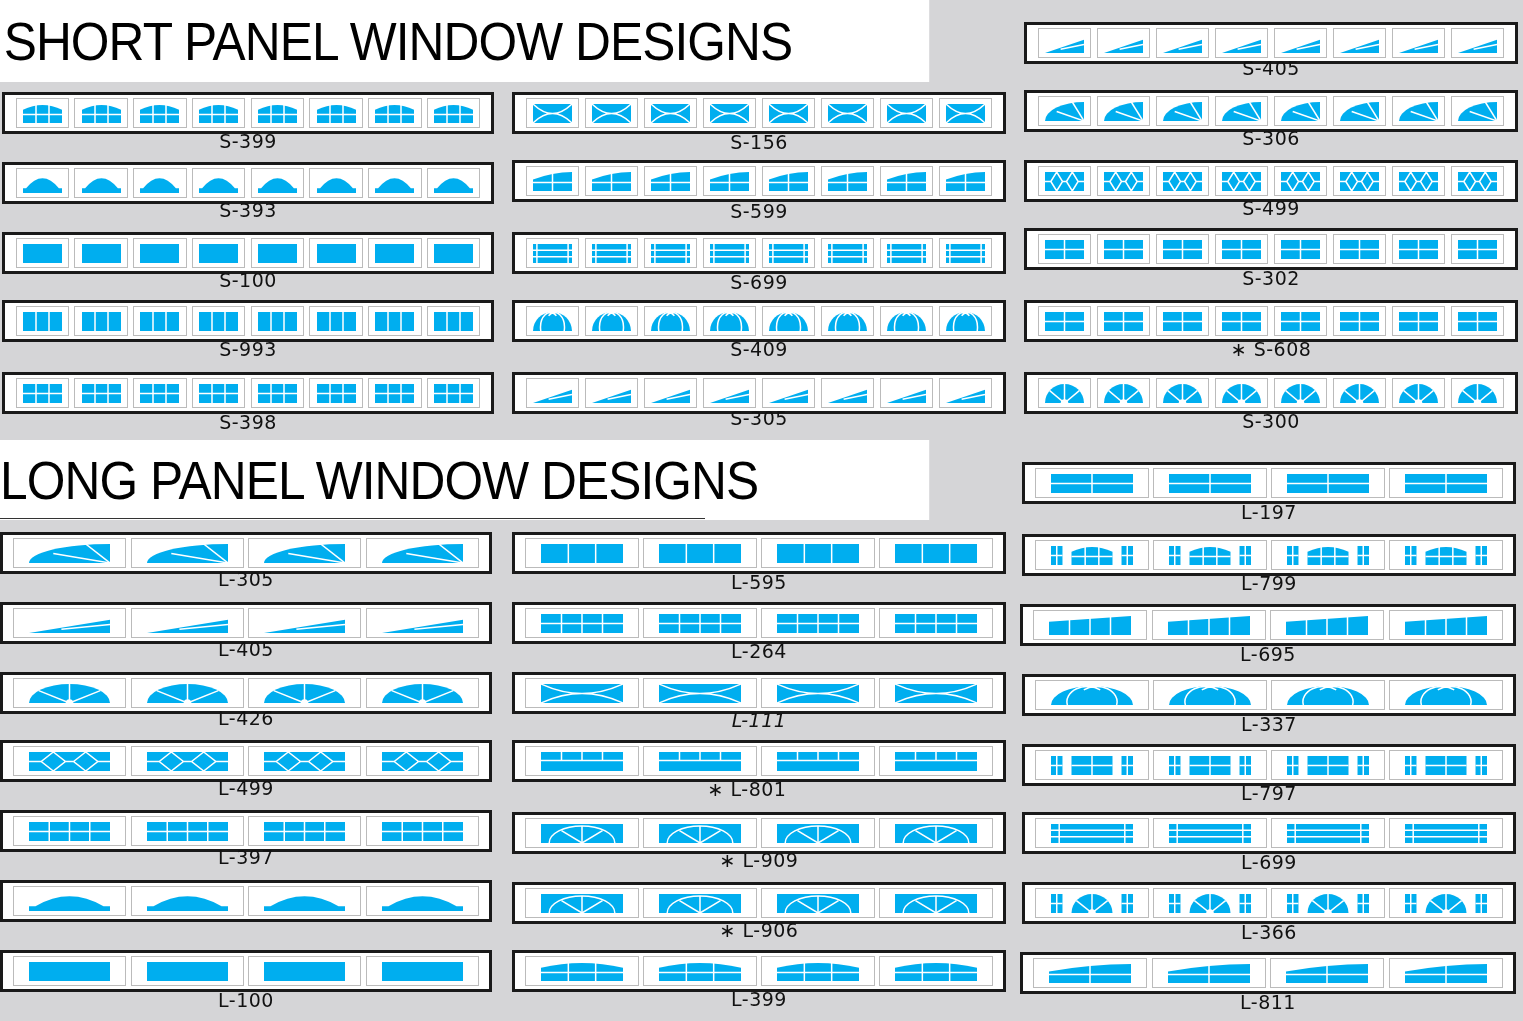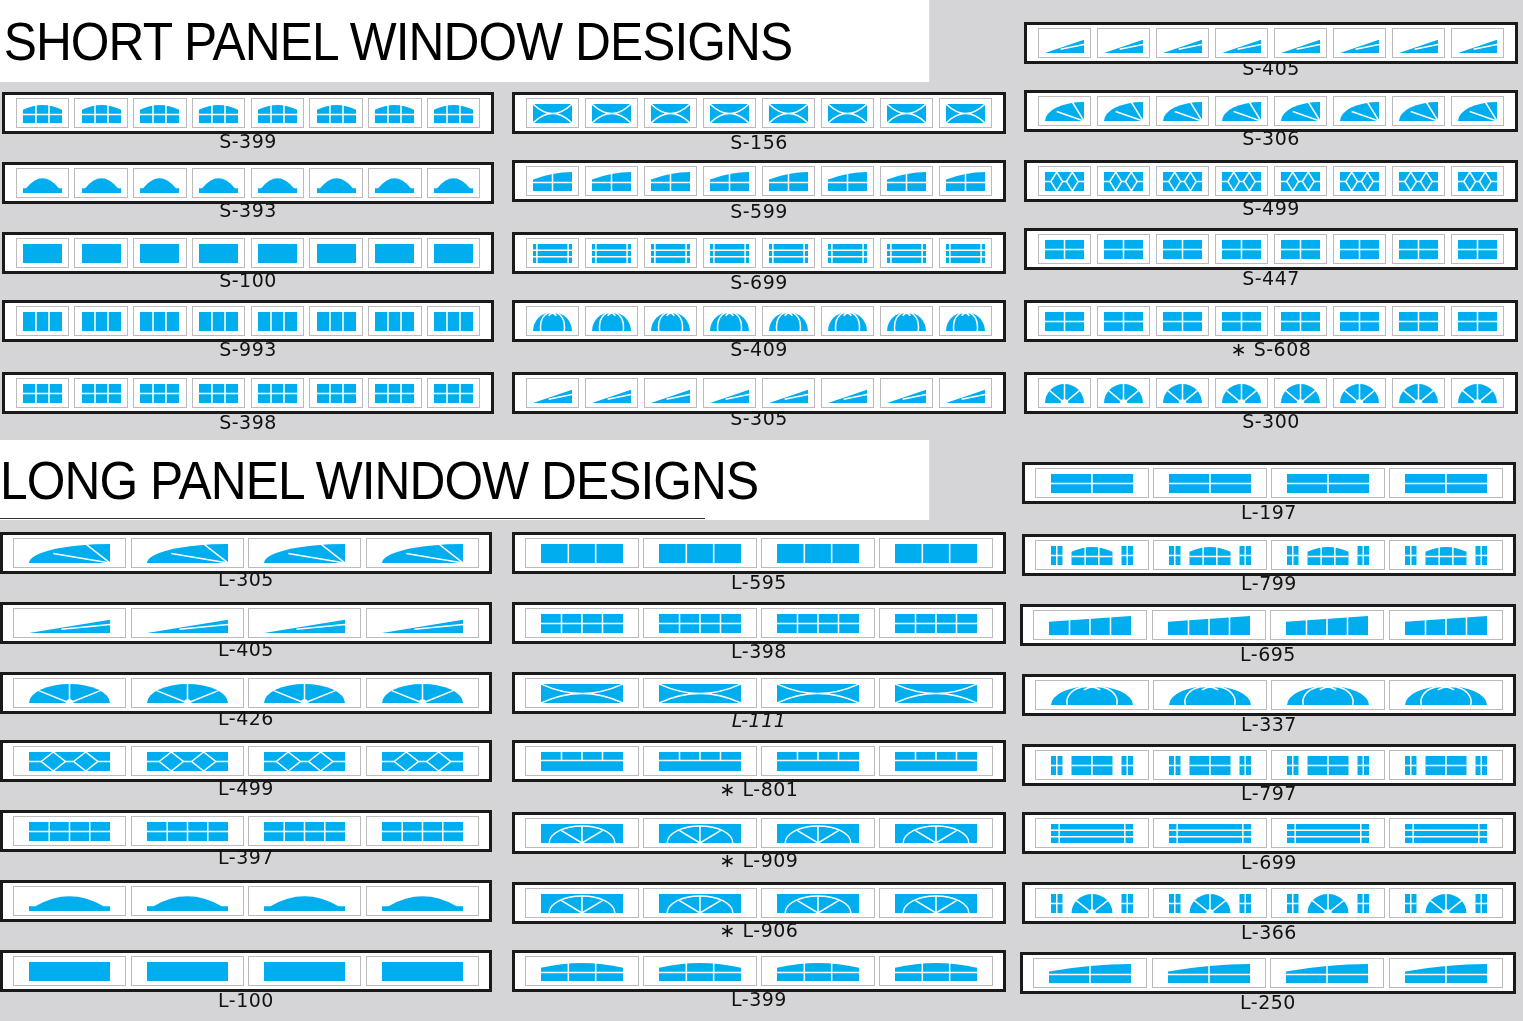--- a/index.html
+++ b/index.html
@@ -799,21 +799,21 @@
         </svg>
       </div>
       <div class="win" style="width: 53.75px; height: 30px;">
         <svg width="39" height="19" viewBox="0 0 39 19">
           <rect x="0" y="0" width="39" height="19" fill="#00aeef"></rect>
           <line x1="19.5" y1="0" x2="19.5" y2="19" stroke="#fff" stroke-width="1.5"></line>
           <line x1="0" y1="9.5" x2="39" y2="9.5" stroke="#fff" stroke-width="1.5"></line>
         </svg>
       </div>
     </div>
-    <div class="label" style="left: 1024px; width: 494px; top: 267px;">S-447</div>
+    <div class="label" style="left: 1024px; width: 494px; top: 267px;">S-302</div>
     <div class="door" style="left: 1024px; top: 300px; width: 494px; height: 42px;">
       <div class="win" style="width: 53.75px; height: 30px;">
         <svg width="39" height="19" viewBox="0 0 39 19">
           <rect x="0" y="0" width="39" height="19" fill="#00aeef"></rect>
           <line x1="0" y1="9.5" x2="39" y2="9.5" stroke="#fff" stroke-width="1.5"></line>
           <line x1="19.5" y1="0" x2="19.5" y2="19" stroke="#fff" stroke-width="1.5"></line>
         </svg>
       </div>
       <div class="win" style="width: 53.75px; height: 30px;">
         <svg width="39" height="19" viewBox="0 0 39 19">
@@ -1212,21 +1212,21 @@
       <div class="win" style="width: 113.5px; height: 30px;">
         <svg width="82" height="19" viewBox="0 0 82 19">
           <rect x="0" y="0" width="82" height="19" fill="#00aeef"></rect>
           <line x1="20.5" y1="0" x2="20.5" y2="19" stroke="#fff" stroke-width="1.5"></line>
           <line x1="41" y1="0" x2="41" y2="19" stroke="#fff" stroke-width="1.5"></line>
           <line x1="61.5" y1="0" x2="61.5" y2="19" stroke="#fff" stroke-width="1.5"></line>
           <line x1="0" y1="9.5" x2="82" y2="9.5" stroke="#fff" stroke-width="1.5"></line>
         </svg>
       </div>
     </div>
-    <div class="label" style="left: 512px; width: 494px; top: 640px;">L-398</div>
+    <div class="label" style="left: 512px; width: 494px; top: 640px;">L-264</div>
     <div class="door" style="left: 512px; top: 672px; width: 494px; height: 42px;">
       <div class="win" style="width: 113.5px; height: 30px;">
         <svg width="82" height="19" viewBox="0 0 82 19">
           <rect x="0" y="0" width="82" height="19" fill="#00aeef"></rect>
           <path d="M0 0 Q41 19 82 0 M0 19 Q41 0 82 19" stroke="#fff" stroke-width="1.5" fill="none"></path>
         </svg>
       </div>
       <div class="win" style="width: 113.5px; height: 30px;">
         <svg width="82" height="19" viewBox="0 0 82 19">
           <rect x="0" y="0" width="82" height="19" fill="#00aeef"></rect>
@@ -1278,21 +1278,21 @@
       <div class="win" style="width: 113.5px; height: 30px;">
         <svg width="82" height="19" viewBox="0 0 82 19">
           <rect x="0" y="0" width="82" height="19" fill="#00aeef"></rect>
           <line x1="0" y1="8.55" x2="82" y2="8.55" stroke="#fff" stroke-width="1.5"></line>
           <line x1="20.5" y1="0" x2="20.5" y2="8.55" stroke="#fff" stroke-width="1.5"></line>
           <line x1="41" y1="0" x2="41" y2="8.55" stroke="#fff" stroke-width="1.5"></line>
           <line x1="61.5" y1="0" x2="61.5" y2="8.55" stroke="#fff" stroke-width="1.5"></line>
         </svg>
       </div>
     </div>
-    <div class="label" style="left: 512px; width: 494px; top: 778px; text-align: center;">∗ L-801</div>
+    <div class="label" style="left: 500px; width: 494px; top: 778px; text-align: center;">∗ L-801</div>
     <div class="door" style="left: 512px; top: 812px; width: 494px; height: 42px;">
       <div class="win" style="width: 113.5px; height: 30px;">
         <svg width="82" height="19" viewBox="0 0 82 19">
           <rect x="0" y="0" width="82" height="19" fill="#00aeef"></rect>
           <path d="M8.200000000000001 19 A32.800000000000004 17.1 0 0 1 73.8 19" stroke="#fff" stroke-width="1.5" fill="none"></path>
           <line x1="41" y1="19" x2="41" y2="1.9000000000000001" stroke="#fff" stroke-width="1.5"></line>
           <line x1="41" y1="19" x2="20.5" y2="6.6499999999999995" stroke="#fff" stroke-width="1.5"></line>
           <line x1="41" y1="19" x2="61.5" y2="6.6499999999999995" stroke="#fff" stroke-width="1.5"></line>
         </svg>
       </div>
@@ -1731,14 +1731,14 @@
         </svg>
       </div>
       <div class="win" style="width: 114px; height: 30px;">
         <svg width="82" height="19" viewBox="0 0 82 19">
           <path d="M0 7.6000000000000005 Q41 0 82 0 L82 19 L0 19Z" fill="#00aeef"></path>
           <line x1="41" y1="0" x2="41" y2="19" stroke="#fff" stroke-width="1.5"></line>
           <line x1="0" y1="10.450000000000001" x2="82" y2="10.450000000000001" stroke="#fff" stroke-width="1.5"></line>
         </svg>
       </div>
     </div>
-    <div class="label" style="left: 1020px; width: 496px; top: 991px;">L-250</div>
+    <div class="label" style="left: 1020px; width: 496px; top: 991px;">L-811</div>
   </div>
 
 </body></html>

